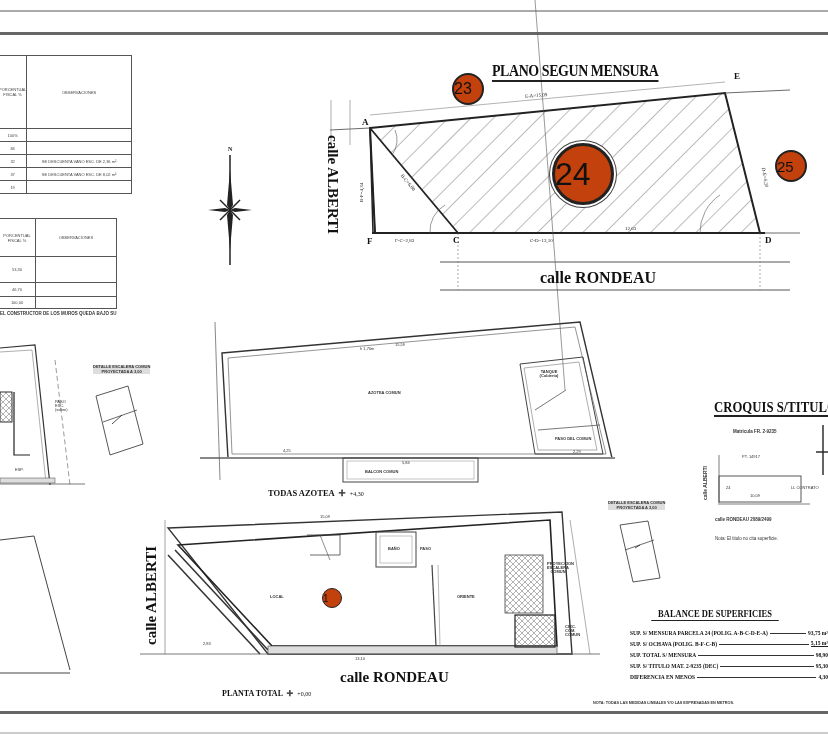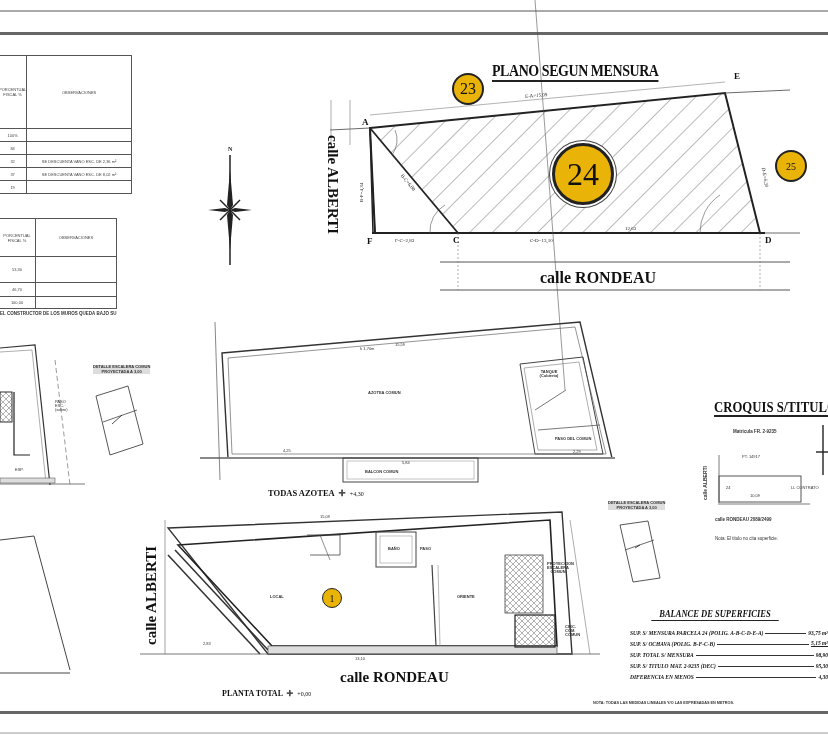--- a/index.html
+++ b/index.html
@@ -5,21 +5,21 @@
   html,body{margin:0;padding:0;background:#fff;}
   body{width:828px;height:745px;position:relative;overflow:hidden;font-family:"Liberation Serif",serif;color:#111;}
   .abs{position:absolute;}
   svg{position:absolute;left:0;top:0;}
   .t{position:absolute;white-space:nowrap;line-height:1;}
   .tiny{font-family:"Liberation Sans",sans-serif;font-size:4px;color:#333;}
   .small{font-family:"Liberation Serif",serif;font-size:5px;color:#222;}
   .bold{font-weight:bold;}
   .title-main{font-family:"Liberation Serif",serif;font-weight:bold;font-size:17px;letter-spacing:-0.5px;transform:scaleX(0.82);transform-origin:left top;}
   .street{font-family:"Liberation Serif",serif;font-weight:bold;font-size:16px;}
-  .lotnum{position:absolute;border:2px solid #222;border-radius:50%;display:flex;align-items:center;justify-content:center;font-family:Liberation Serif, serif;background:#eab308;}
+  .lotnum{position:absolute;border:2px solid #222;border-radius:50%;display:flex;align-items:center;justify-content:flex-start;font-family:Liberation Sans, sans-serif;background:#c2410c;}
   table.obs{position:absolute;border-collapse:collapse;font-family:"Liberation Sans",sans-serif;font-size:4px;color:#444;}
   table.obs td{border:1px solid #555;text-align:center;padding:0;}
   .bal-row{display:flex;align-items:flex-end;font-size:5.5px;font-family:"Liberation Serif",serif;font-weight:bold;height:11px;}
   .bal-row .dots{flex:1;border-bottom:1px solid #333;margin:0 2px 2px 2px;}
 </style>
 </head>
 <body>
 
 <div class="abs" style="left:0;top:10px;width:828px;height:2px;background:#aaa;"></div>
 <div class="abs" style="left:0;top:32px;width:828px;height:3px;background:#666;"></div>
@@ -202,21 +202,21 @@
   </table>
 <div class="t tiny bold" style="left:0;top:312px;font-size:4.5px;">EL CONSTRUCTOR DE LOS MUROS QUEDA BAJO SU</div>
 
 <div class="t title-main" style="left:492px;top:62px;border-bottom:2px solid #222;padding-bottom:1px;">PLANO SEGUN MENSURA</div>
 <div class="lotnum" style="left:452px;top:73px;width:28px;height:28px;font-size:16px;">
     <span>23</span>
   </div>
 <div class="lotnum" style="left:552px;top:143px;width:56px;height:56px;font-size:32px;border-width:3px;box-shadow:0 0 0 2px #fff,0 0 0 3px #444;">
     <span>24</span>
   </div>
-<div class="lotnum" style="left:775px;top:150px;width:28px;height:28px;font-size:10px;">
+<div class="lotnum" style="left:775px;top:150px;width:28px;height:28px;font-size:15px;">
     <span>25</span>
   </div>
 
 <div class="t bold" style="left:362px;top:118px;font-size:9px;">A</div>
 <div class="t bold" style="left:734px;top:72px;font-size:9px;">E</div>
 <div class="t bold" style="left:367px;top:237px;font-size:9px;">F</div>
 <div class="t bold" style="left:453px;top:236px;font-size:9px;">C</div>
 <div class="t bold" style="left:765px;top:236px;font-size:9px;">D</div>
 
 <div class="t small" style="left:525px;top:93px;transform:rotate(-5deg);">E-A=15,09</div>
@@ -282,21 +282,21 @@
 <div class="t bold" style="left:714px;top:400px;font-size:15px;transform:scaleX(0.85);transform-origin:left top;border-bottom:2px solid #222;">CROQUIS S/TITULO</div>
 <div class="t tiny bold" style="left:733px;top:430px;font-size:4.5px;">Matricula FR. 2-9235</div>
 <div class="t tiny" style="left:742px;top:455px;">PT. 14917</div>
 <div class="t tiny" style="left:726px;top:486px;">24</div>
 <div class="t tiny" style="left:750px;top:494px;">10,09</div>
 <div class="t tiny" style="left:791px;top:486px;">LL CONTRATO</div>
 <div class="t tiny bold" style="left:703px;top:500px;transform:rotate(-90deg);transform-origin:left top;font-size:5px;">calle ALBERTI</div>
 <div class="t tiny bold" style="left:715px;top:518px;font-size:4.5px;">calle RONDEAU 2089/2499</div>
 <div class="t tiny" style="left:715px;top:537px;font-size:4.5px;">Nota: El titulo no cita superficie.</div>
 
-<div class="abs" style="left:630px;top:608px;width:198px;font-style:italic;">
+<div class="abs" style="left:630px;top:608px;width:198px;">
   <div style="font-weight:bold;font-size:10px;text-align:center;transform:scaleX(0.85);border-bottom:1.5px solid #222;width:150px;margin:0 0 4px 10px;padding-bottom:1px;">BALANCE DE SUPERFICIES</div>
   <div style="padding-left:0;">
     <div class="bal-row">
         <span>SUP. S/ MENSURA PARCELA 24 (POLIG. A-B-C-D-E-A)</span>
         <span class="dots"></span>
         <span>93,75 m²</span>
       </div>
     <div class="bal-row">
         <span>SUP. S/ OCHAVA (POLIG. B-F-C-B)</span>
         <span class="dots"></span>

